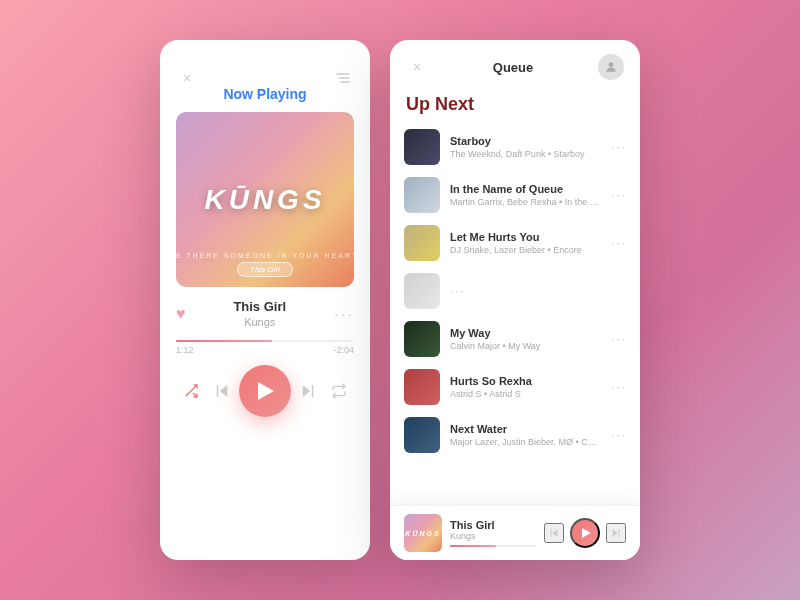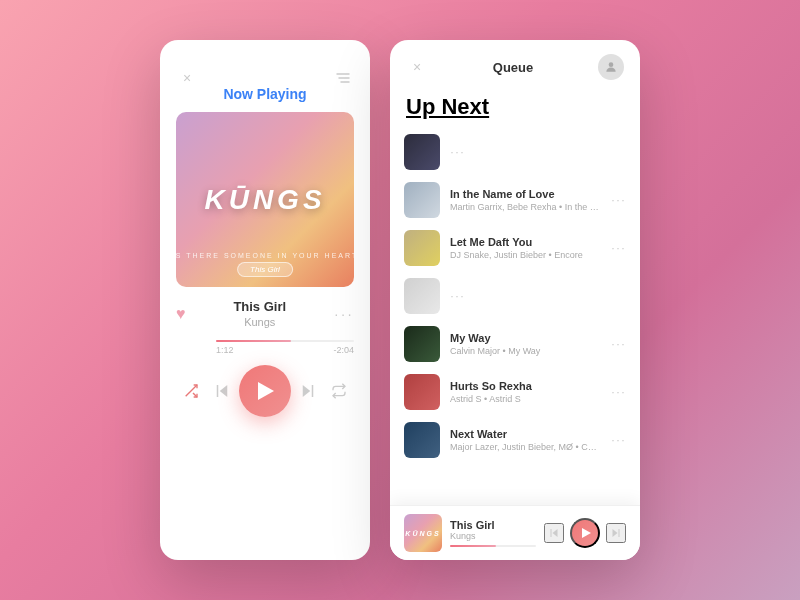--- a/index.html
+++ b/index.html
@@ -106,21 +106,20 @@
       padding: 12px 16px 4px;
     }
     .heart-icon { color: #f0a0b0; font-size: 16px; cursor: pointer; }
     .song-details { text-align: center; }
     .song-title { font-size: 13px; font-weight: 700; color: #333; }
     .song-artist { font-size: 11px; color: #aaa; margin-top: 2px; }
     .more-dots { color: #ccc; font-size: 14px; cursor: pointer; letter-spacing: 2px; }
 
     .progress-bar-container {
       padding: 8px 16px 2px;
-      margin-left: 40px;
     }
     .progress-track {
       height: 2px;
       background: #eee;
       border-radius: 2px;
       position: relative;
     }
     .progress-fill {
       height: 100%;
       border-radius: 2px;
@@ -202,25 +201,24 @@
       display: flex;
       align-items: center;
       justify-content: center;
       font-size: 10px;
       color: #999;
       cursor: pointer;
     }
 
     .up-next-label {
       padding: 4px 16px 8px;
-      font-size: 22px;
+      font-size: 18px;
       font-weight: 700;
-      color: #000000;
+      color: #7f1d1d;
       flex-shrink: 0;
-      text-decoration: underline;
     }
 
     .queue-list {
       flex: 1;
       overflow-y: auto;
       padding: 0 0 4px;
     }
     .queue-list::-webkit-scrollbar { display: none; }
 
     .queue-item {
@@ -416,35 +414,39 @@
           <path d="M4 20c0-4 3.6-7 8-7s8 3 8 7"></path>
       </svg>
     </div>
   </div>
 
   <div class="up-next-label">Up Next</div>
 
   <div class="queue-list">
   <div class="queue-item">
       <div class="queue-thumb thumb-1"></div>
+      <div class="queue-item-info">
+        <div class="queue-item-title">Starboy</div>
+        <div class="queue-item-sub">The Weeknd, Daft Punk • Starboy</div>
+      </div>
       <div class="queue-item-more">···</div>
     </div>
       <div class="queue-item">
       <div class="queue-thumb thumb-2"></div>
       <div class="queue-item-info">
-        <div class="queue-item-title">In the Name of Love</div>
+        <div class="queue-item-title">In the Name of Queue</div>
         <div class="queue-item-sub">Martin Garrix, Bebe Rexha • In the Name...</div>
       </div>
       <div class="queue-item-more">···</div>
     </div>
       <div class="queue-item">
       <div class="queue-thumb thumb-3"></div>
       <div class="queue-item-info">
-        <div class="queue-item-title">Let Me Daft You</div>
-        <div class="queue-item-sub">DJ Snake, Justin Bieber • Encore</div>
+        <div class="queue-item-title">Let Me Hurts You</div>
+        <div class="queue-item-sub">DJ Snake, Lazer Bieber • Encore</div>
       </div>
       <div class="queue-item-more">···</div>
     </div>
       <div class="queue-item">
       <div class="queue-thumb thumb-4"></div>
       <div class="queue-item-more">···</div>
     </div>
       <div class="queue-item">
       <div class="queue-thumb thumb-5"></div>
       <div class="queue-item-info">

